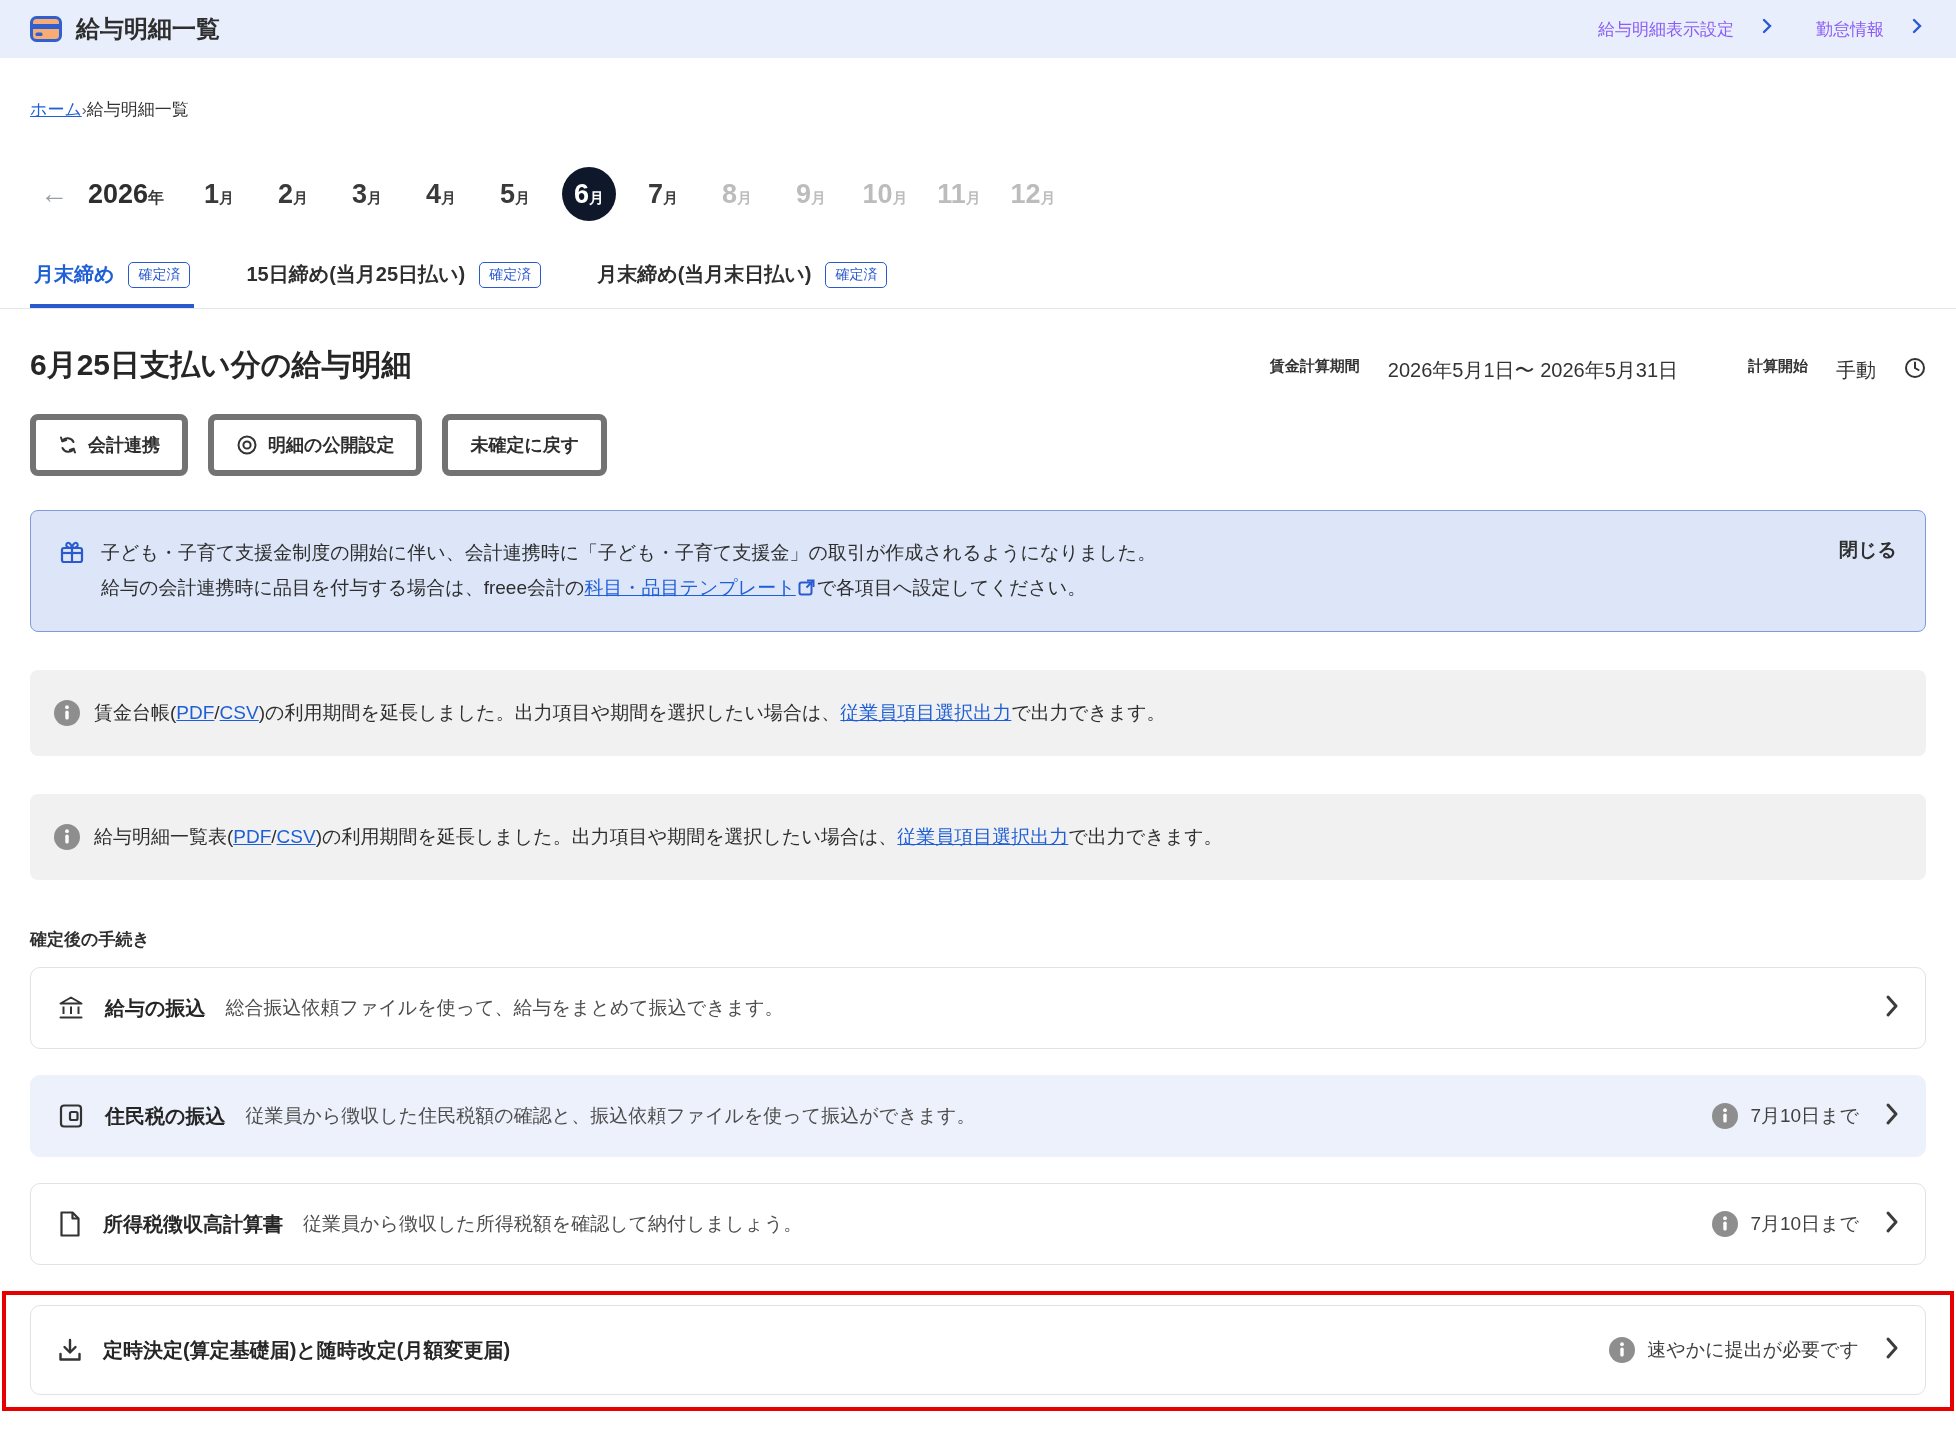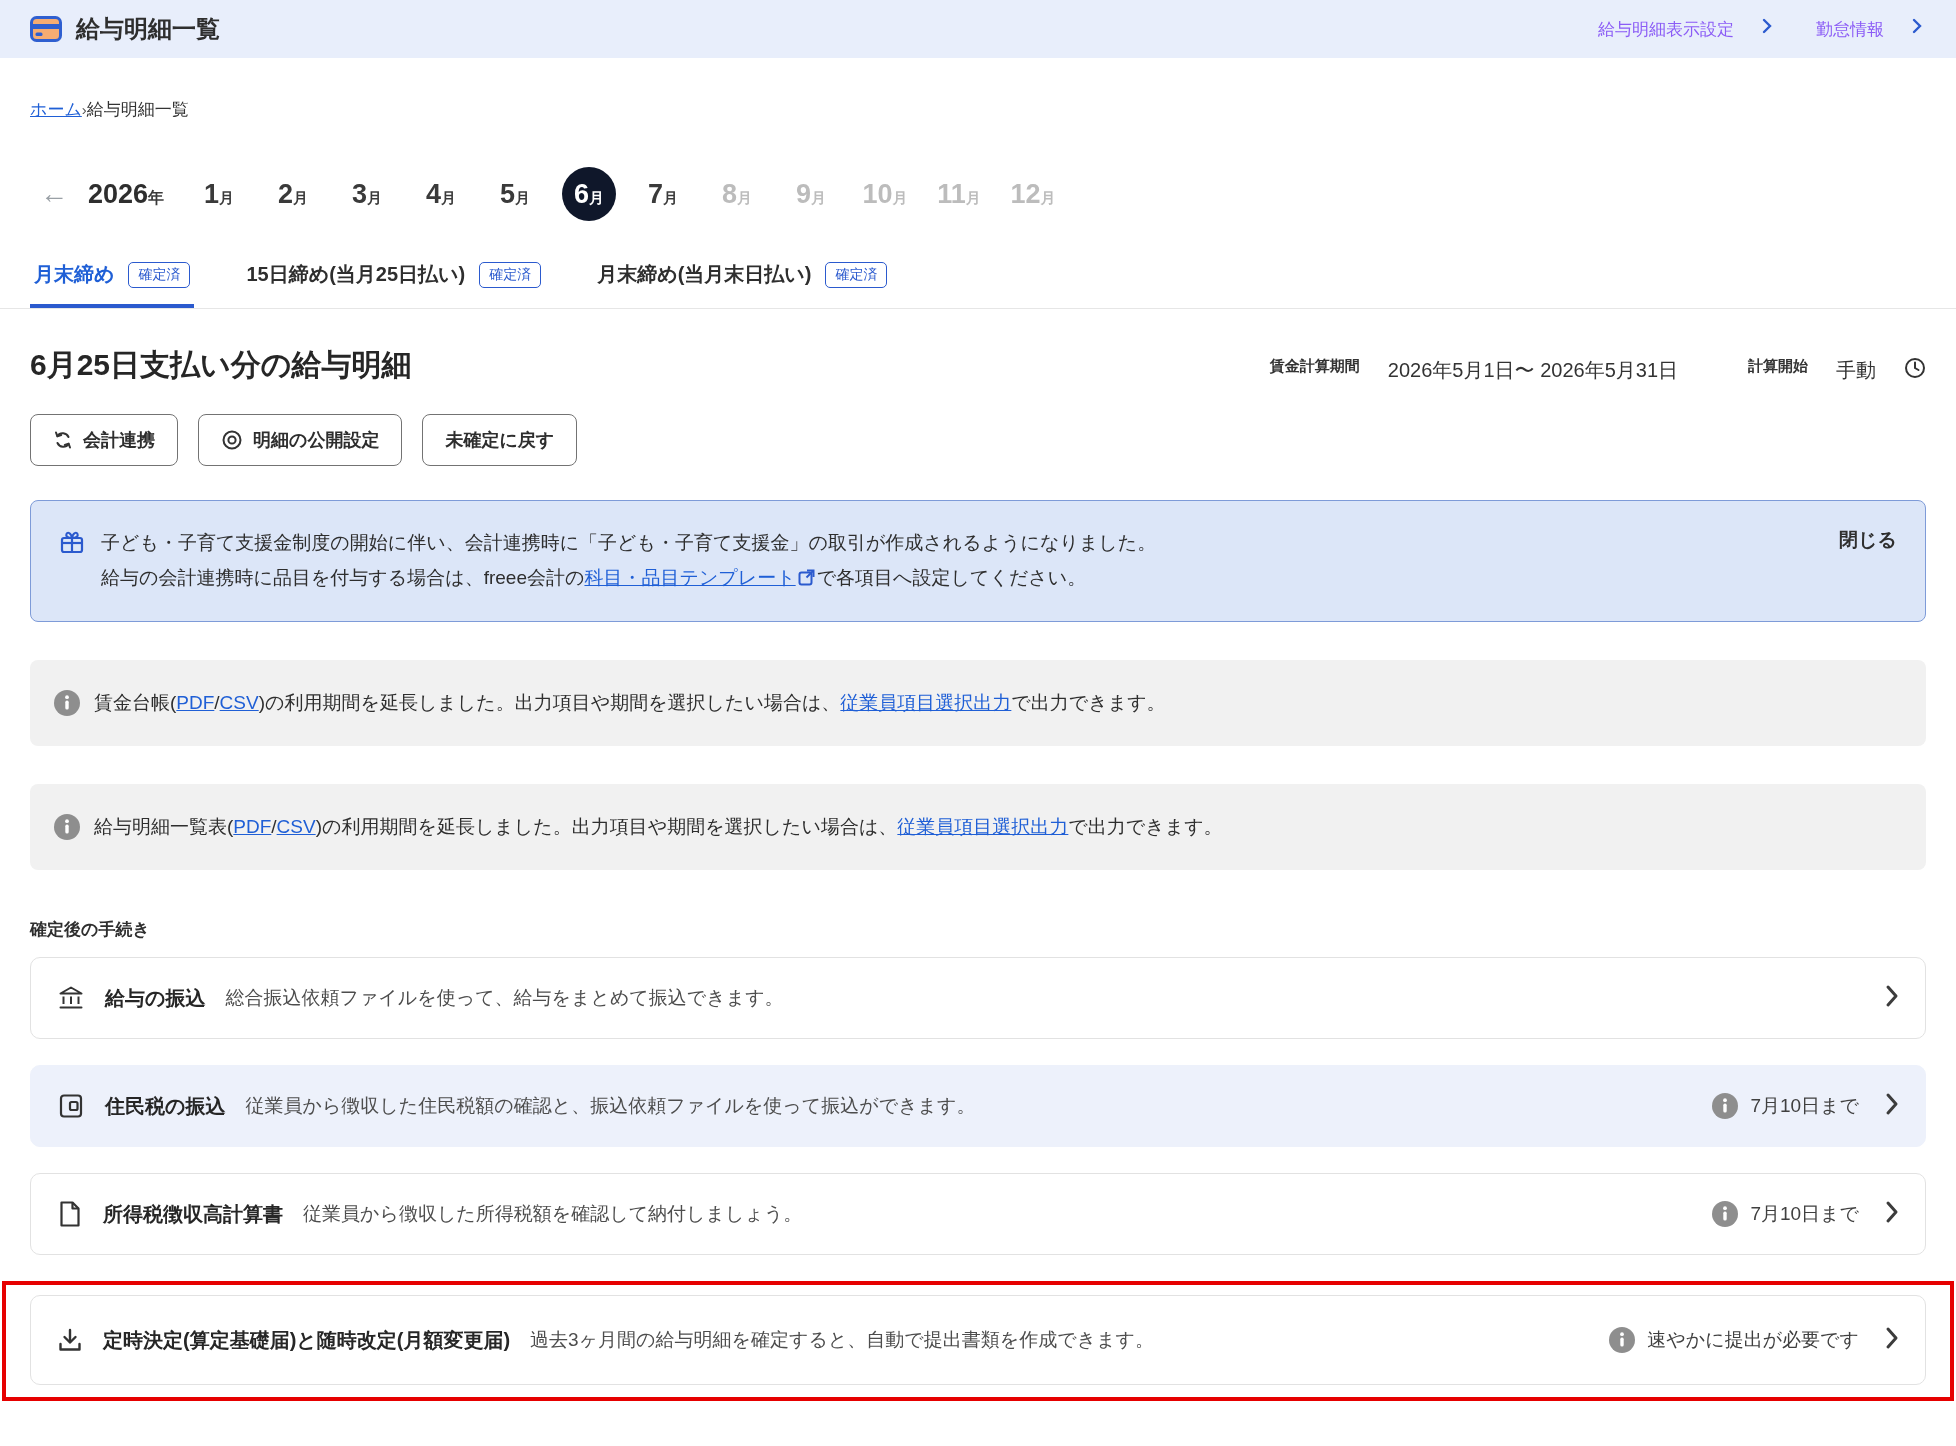--- a/index.html
+++ b/index.html
@@ -47,21 +47,21 @@
   .head-meta { display:flex; align-items:flex-start; gap:28px; padding-bottom:2px; }
   .meta-label { font-size:15px; font-weight:bold; color:#333; }
   .meta-value { font-size:20px; color:#333; }
   .meta-gap { width:14px; }
   
   .status-row { display:flex; justify-content:space-between; align-items:center; margin:28px 30px 0; }
   .status-left { display:flex; align-items:center; gap:34px; }
   .status-item { display:flex; align-items:center; gap:12px; font-size:20px; color:#333; }
   .check-circle { width:28px; height:28px; border-radius:50%; background:#2456c4; display:inline-flex; align-items:center; justify-content:center; flex:none; }
   .actions { display:flex; gap:20px; }
-  .btn { display:flex; align-items:center; gap:10px; border:1px solid #737373; background:#fff; border-radius:8px; padding:13px 22px; font-size:18px; font-weight:bold; color:#2e2e2e; cursor:pointer; font-family:inherit; }
+  .btn { display:flex; align-items:center; gap:10px; border:6px solid #737373; background:#fff; border-radius:8px; padding:13px 22px; font-size:18px; font-weight:bold; color:#2e2e2e; cursor:pointer; font-family:inherit; }
   
   .notice { margin:34px 30px 0; background:#dce6f8; border:1px solid #7e9bd8; border-radius:8px; padding:24px 28px; display:flex; gap:16px; }
   .notice-text { font-size:19px; line-height:1.85; color:#2e2e2e; flex:1; }
   .notice-close { font-size:19px; font-weight:bold; color:#2e2e2e; cursor:pointer; white-space:nowrap; margin-top:2px; }
   .lnk { color:#1f5fd6; text-decoration:underline; cursor:pointer; }
   .ext-ic { display:inline-block; vertical-align:-2px; margin:0 2px; }
   
   .info-box { margin:38px 30px 0; background:#f1f1f1; border-radius:8px; padding:30px 24px; display:flex; align-items:center; gap:14px; }
   .info-box .txt { font-size:19px; color:#2e2e2e; }
   .i-circle { width:26px; height:26px; flex:none; }
@@ -350,21 +350,20 @@
 <div class="red-box">
   <div class="card">
     <span class="ic">
       <svg width="26" height="26" viewBox="0 0 26 26" fill="none">
         <path d="M13 3 V15" stroke="#333" stroke-width="2.4" stroke-linecap="round"></path>
         <path d="M7.5 10 L13 15.5 L18.5 10" stroke="#333" stroke-width="2.4" fill="none" stroke-linecap="round" stroke-linejoin="round"></path>
         <path d="M3.5 17 V22.5 H22.5 V17" stroke="#333" stroke-width="2.4" fill="none" stroke-linecap="round" stroke-linejoin="round"></path>
       </svg>
     </span>
     <span class="card-title">定時決定(算定基礎届)と随時改定(月額変更届)</span>
-    <span class="card-desc">過去3ヶ月間の給与明細を確定すると、自動で提出書類を作成できます。</span>
     <span class="card-right">
       <span class="deadline">
         <span class="i-circle">
           <svg width="26" height="26" viewBox="0 0 26 26">
               <circle cx="13" cy="13" r="13" fill="#8e8e8e"></circle>
               <circle cx="13" cy="7.2" r="1.9" fill="#fff"></circle>
               <rect x="11.3" y="10.6" width="3.4" height="9" rx="1.6" fill="#fff"></rect>
             </svg>
         </span>
         <span>速やかに提出が必要です</span>

